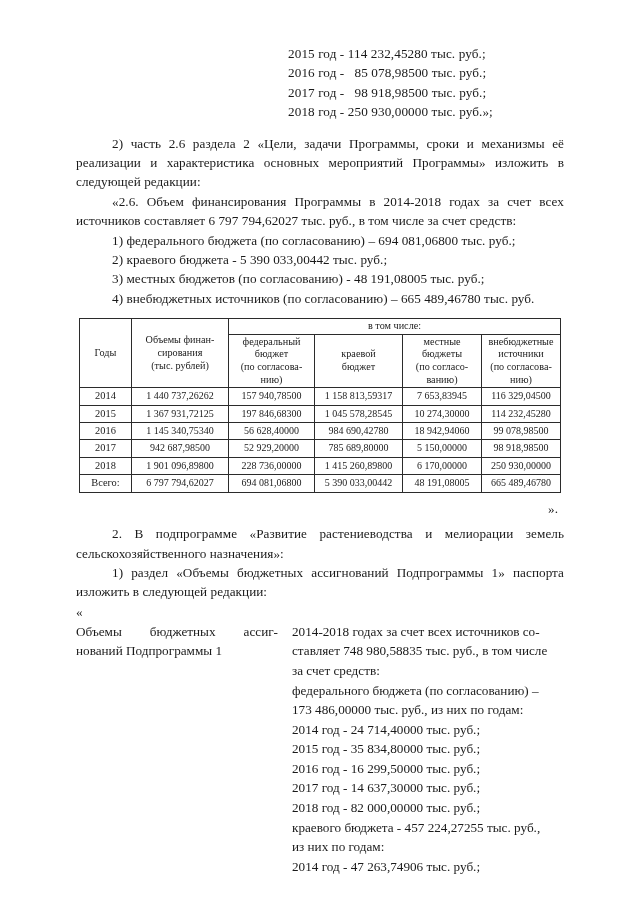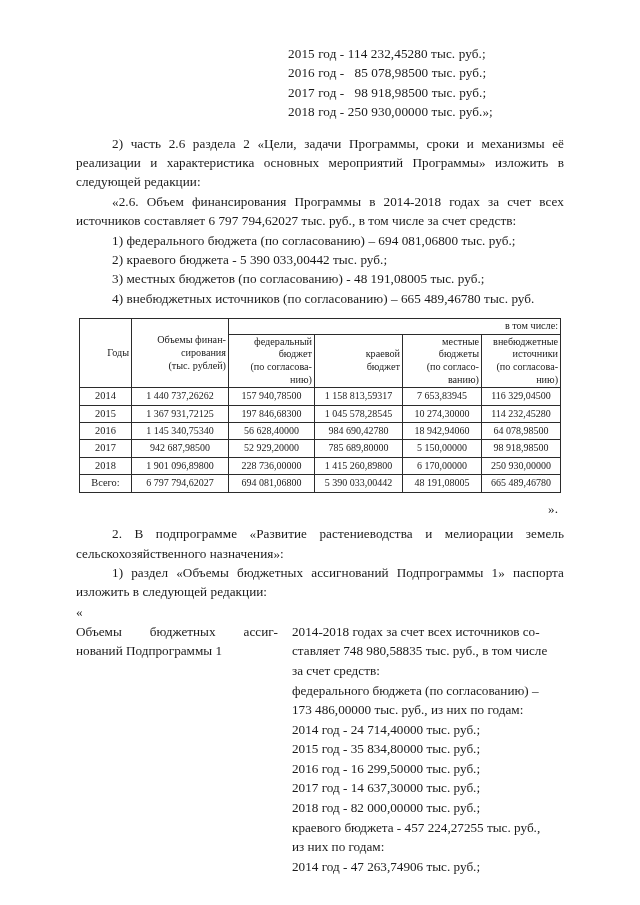--- a/index.html
+++ b/index.html
@@ -63,21 +63,20 @@
     border: 1px solid #2b2b2b;
     font-size: 10.2px;
     line-height: 12.6px;
     text-align: center;
     vertical-align: middle;
     padding: 1px 2px;
     font-weight: normal;
   }
   table.fin th.hdr {
     vertical-align: middle;
-    text-align: right;
   }
   table.fin td.num {
     font-size: 10px;
     line-height: 14.4px;
     padding: 0.5px 4px;
   }
   table.fin td.yr {
     font-size: 10.4px;
     line-height: 14.4px;
   }
@@ -222,21 +221,21 @@
           <td class="num">1 045 578,28545</td>
           <td class="num">10 274,30000</td>
           <td class="num">114 232,45280</td>
         </tr>
         <tr>
           <td class="yr">2016</td>
           <td class="num">1 145 340,75340</td>
           <td class="num">56 628,40000</td>
           <td class="num">984 690,42780</td>
           <td class="num">18 942,94060</td>
-          <td class="num">64 078,98500</td>
+          <td class="num">99 078,98500</td>
         </tr>
         <tr>
           <td class="yr">2017</td>
           <td class="num">942 687,98500</td>
           <td class="num">52 929,20000</td>
           <td class="num">785 689,80000</td>
           <td class="num">5 150,00000</td>
           <td class="num">98 918,98500</td>
         </tr>
         <tr>

